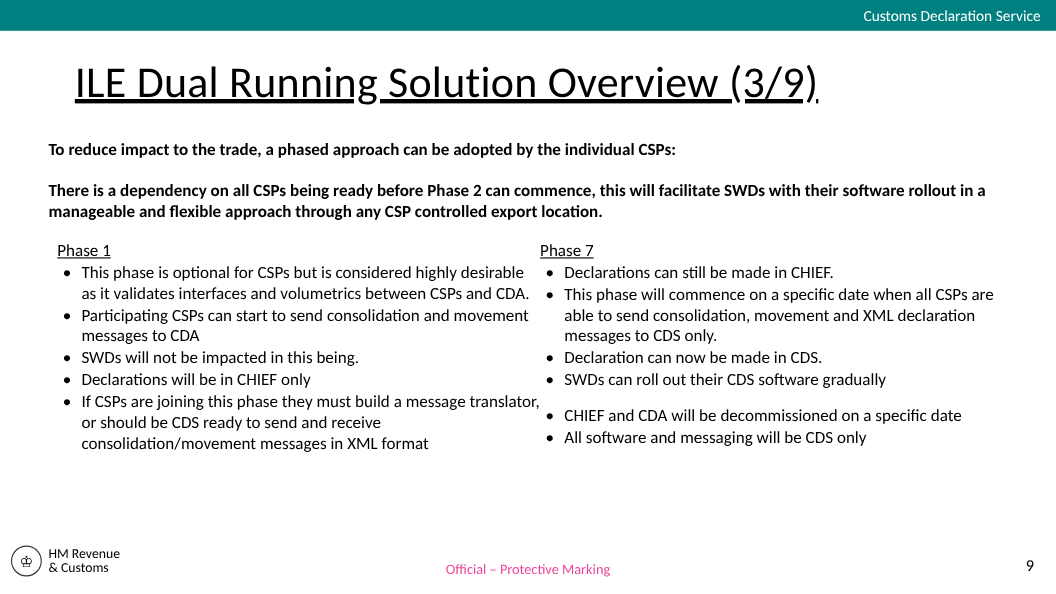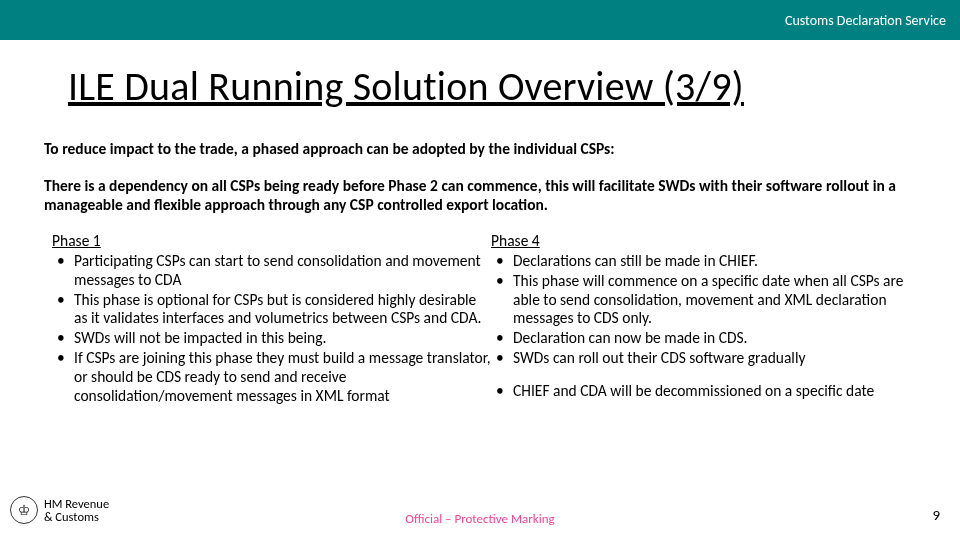--- a/index.html
+++ b/index.html
@@ -1,18 +1,18 @@
 <!DOCTYPE html>
 <html><head>
 <meta charset="utf-8">
 <style>
   * { margin: 0; padding: 0; box-sizing: border-box; }
   html, body { width: 960px; height: 540px; font-family: Calibri, Arial, sans-serif; background: #fff; color: #000; }
   .slide { position: relative; width: 960px; height: 540px; }
-  .topbar { background: #008080; height: 40px; display: flex; align-items: center; justify-content: flex-end; padding-right: 14px; }
+  .topbar { background: #008080; height: 28px; display: flex; align-items: center; justify-content: flex-end; padding-right: 14px; }
   .topbar-text { color: #fff; font-size: 14px; }
   .title { margin: 22px 0 0 68px; font-size: 40px; font-weight: 400; text-decoration: underline; letter-spacing: 0.2px; }
   .intro1 { margin: 28px 44px 16px 44px; font-size: 15.5px; font-weight: 700; }
   .intro2 { margin: 18px 44px 0 44px; font-size: 15.5px; font-weight: 700; line-height: 1.25; }
   .columns { display: flex; margin: 16px 30px 0 52px; }
   .col { flex: 1; }
   .phase-title { font-size: 15.5px; font-weight: 400; text-decoration: underline; margin-bottom: 2px; }
   ul.phase { list-style: none; margin-left: 0; }
   ul.phase li { position: relative; padding-left: 22px; font-size: 15.5px; line-height: 1.22; margin-bottom: 1px; }
   ul.phase li::before { content: "•"; position: absolute; left: 5px; top: 0; font-size: 15.5px; }
@@ -36,41 +36,43 @@
   <h1 class="title">ILE Dual Running Solution Overview (3/9)</h1>
 
   <p class="intro1">To reduce impact to the trade, a phased approach can be adopted by the individual CSPs:</p>
   <p class="intro2">There is a dependency on all CSPs being ready before Phase 2 can commence, this will facilitate SWDs with their software rollout in a manageable and flexible approach through any CSP controlled export location.</p>
 
   <div class="columns">
     <div class="col">
       <div class="phase-block">
         <div class="phase-title">Phase 1</div>
         <ul class="phase">
+          <li>This phase is optional for CSPs but is considered highly desirable as it validates interfaces and volumetrics between CSPs and CDA.</li>
           <li>Participating CSPs can start to send consolidation and movement messages to CDA</li>
-          <li>This phase is optional for CSPs but is considered highly desirable as it validates interfaces and volumetrics between CSPs and CDA.</li>
           <li>SWDs will not be impacted in this being.</li>
+          <li>Declarations will be in CHIEF only</li>
           <li>If CSPs are joining this phase they must build a message translator, or should be CDS ready to send and receive consolidation/movement messages in XML format</li>
         </ul>
       </div>
     </div>
 
     <div class="col">
       <div class="phase-block">
-        <div class="phase-title">Phase 4</div>
+        <div class="phase-title">Phase 7</div>
         <ul class="phase">
           <li>Declarations can still be made in CHIEF.</li>
           <li>This phase will commence on a specific date when all CSPs are able to send consolidation, movement and XML declaration messages to CDS only.</li>
           <li>Declaration can now be made in CDS.</li>
           <li>SWDs can roll out their CDS software gradually</li>
         </ul>
       </div>
       <div class="phase-block">
         <ul class="phase">
           <li>CHIEF and CDA will be decommissioned on a specific date</li>
+          <li>All software and messaging will be CDS only</li>
         </ul>
       </div>
     </div>
   </div>
 
   <div class="footer">
     <div class="logo">
       <div class="crest">♔</div>
       <div class="logo-text">
         <div>HM Revenue</div>

